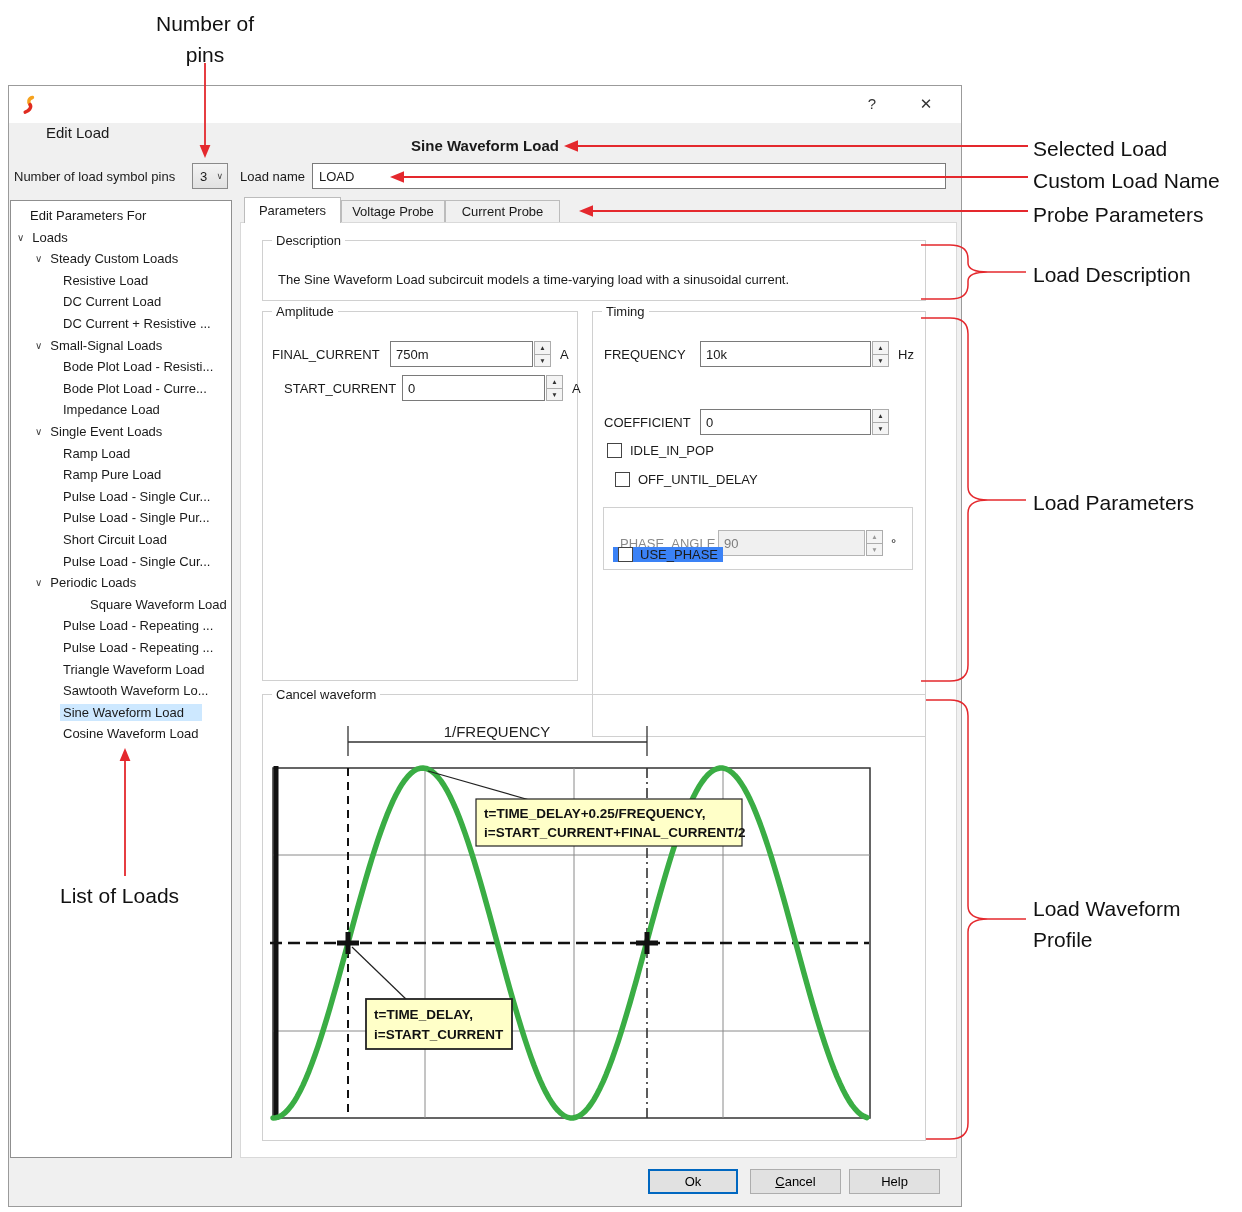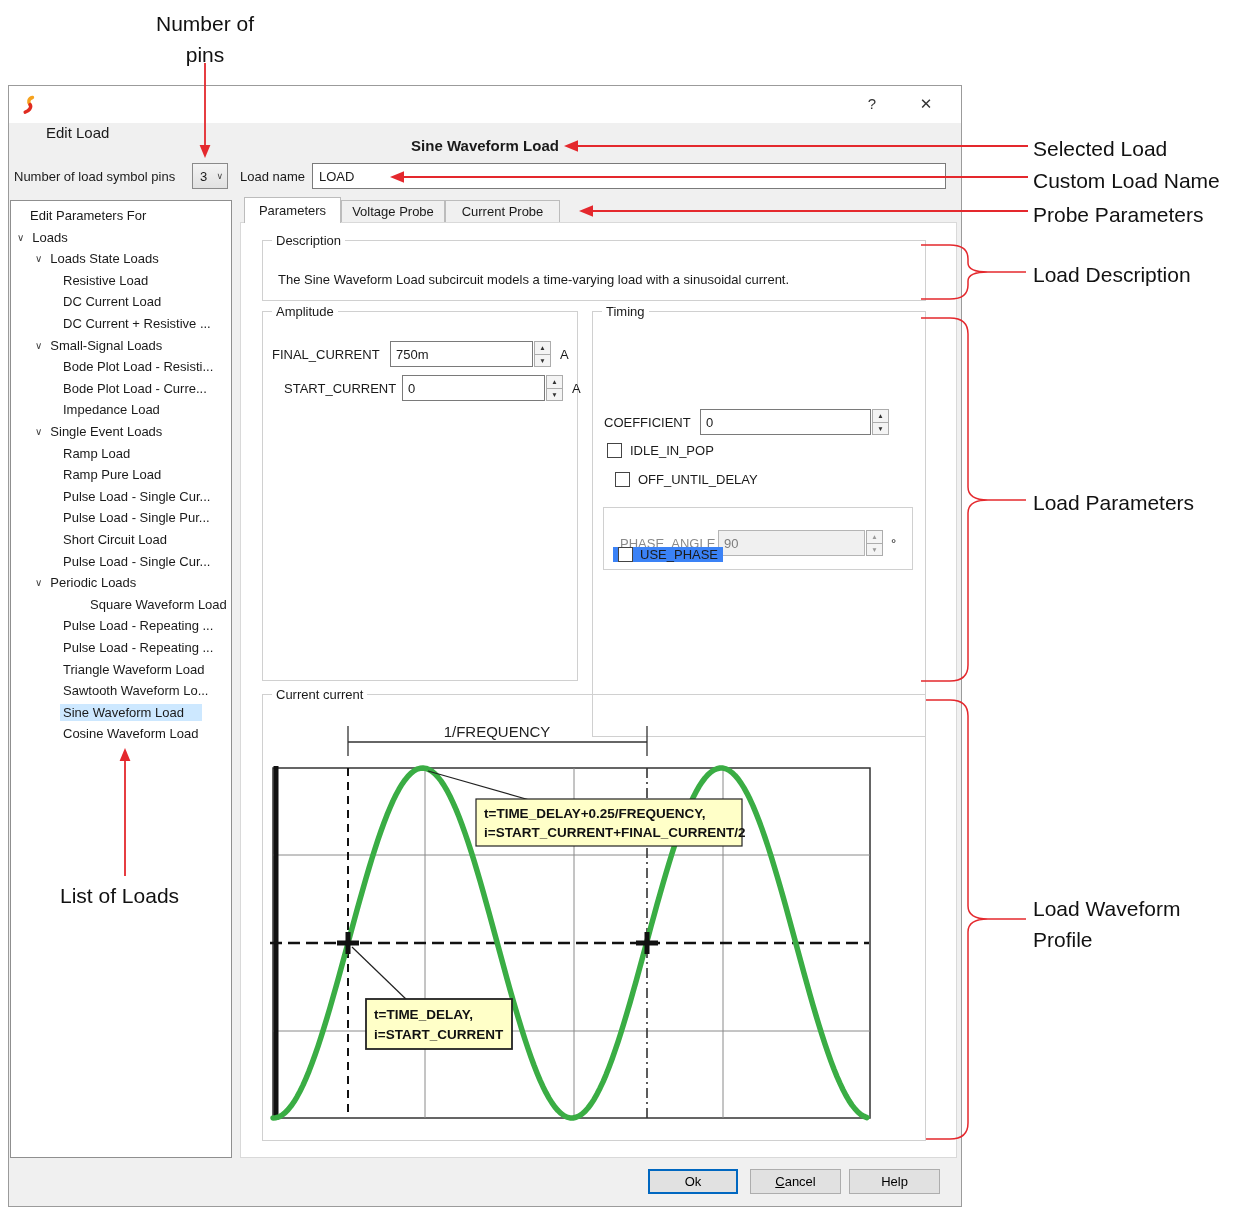--- a/index.html
+++ b/index.html
@@ -111,21 +111,21 @@
   <div class="tree-panel">
       <div class="trow" style="top: 4px; padding-left: 16px;">
         <span class="tlabel">Edit Parameters For</span>
       </div>
       <div class="trow" style="top: 25.6px; padding-left: 6px;">
         <span class="chev">∨</span>
         <span class="tlabel">Loads</span>
       </div>
       <div class="trow" style="top: 47.2px; padding-left: 24px;">
         <span class="chev">∨</span>
-        <span class="tlabel">Loads State Loads</span>
+        <span class="tlabel">Steady Custom Loads</span>
       </div>
       <div class="trow" style="top: 68.8px; padding-left: 49px;">
         <span class="tlabel">Resistive Load</span>
       </div>
       <div class="trow" style="top: 90.4px; padding-left: 49px;">
         <span class="tlabel">DC Current Load</span>
       </div>
       <div class="trow" style="top: 112px; padding-left: 49px;">
         <span class="tlabel">DC Current + Resistive ...</span>
       </div>
@@ -223,20 +223,31 @@
     <div class="spin">
         <span>▲</span>
         <span>▼</span>
       </div>
     <span class="unit">A</span>
   </div>
 
   <div class="group" style="left:592px; top:311px; width:334px; height:426px;">
     <span class="glabel">Timing</span>
   </div>
+  <div class="frow" style="left:604px; top:341px;">
+    <span class="fname" style="width:96px;">FREQUENCY</span>
+    <div class="finput" style="width:171px;">
+        <span>10k</span>
+      </div>
+    <div class="spin">
+        <span>▲</span>
+        <span>▼</span>
+      </div>
+    <span class="unit">Hz</span>
+  </div>
   <div class="frow" style="left:604px; top:409px;">
     <span class="fname" style="width:96px;">COEFFICIENT</span>
     <div class="finput" style="width:171px;">
         <span>0</span>
       </div>
     <div class="spin">
         <span>▲</span>
         <span>▼</span>
       </div>
   </div>
@@ -259,21 +270,21 @@
         <span>90</span>
       </div>
     <div class="spin dis">
         <span>▲</span>
         <span>▼</span>
       </div>
     <span class="unit" style="margin-left:8px;">°</span>
   </div>
 
   <div class="group" style="left:262px; top:694px; width:664px; height:447px;">
-    <span class="glabel">Current current</span>
+    <span class="glabel">Cancel waveform</span>
   </div>
   <svg class="wave-svg" style="left:262px; top:694px; width:664px; height:447px;" viewBox="262 694 664 447">
 
     <rect x="273" y="768" width="597" height="350" fill="#ffffff" stroke="#333" stroke-width="1.5"></rect>
     <g stroke="#8a8a8a" stroke-width="1">
       <line x1="425" y1="768" x2="425" y2="1118"></line>
       <line x1="574" y1="768" x2="574" y2="1118"></line>
       <line x1="723" y1="768" x2="723" y2="1118"></line>
       <line x1="273" y1="855" x2="870" y2="855"></line>
       <line x1="273" y1="1031" x2="870" y2="1031"></line>

